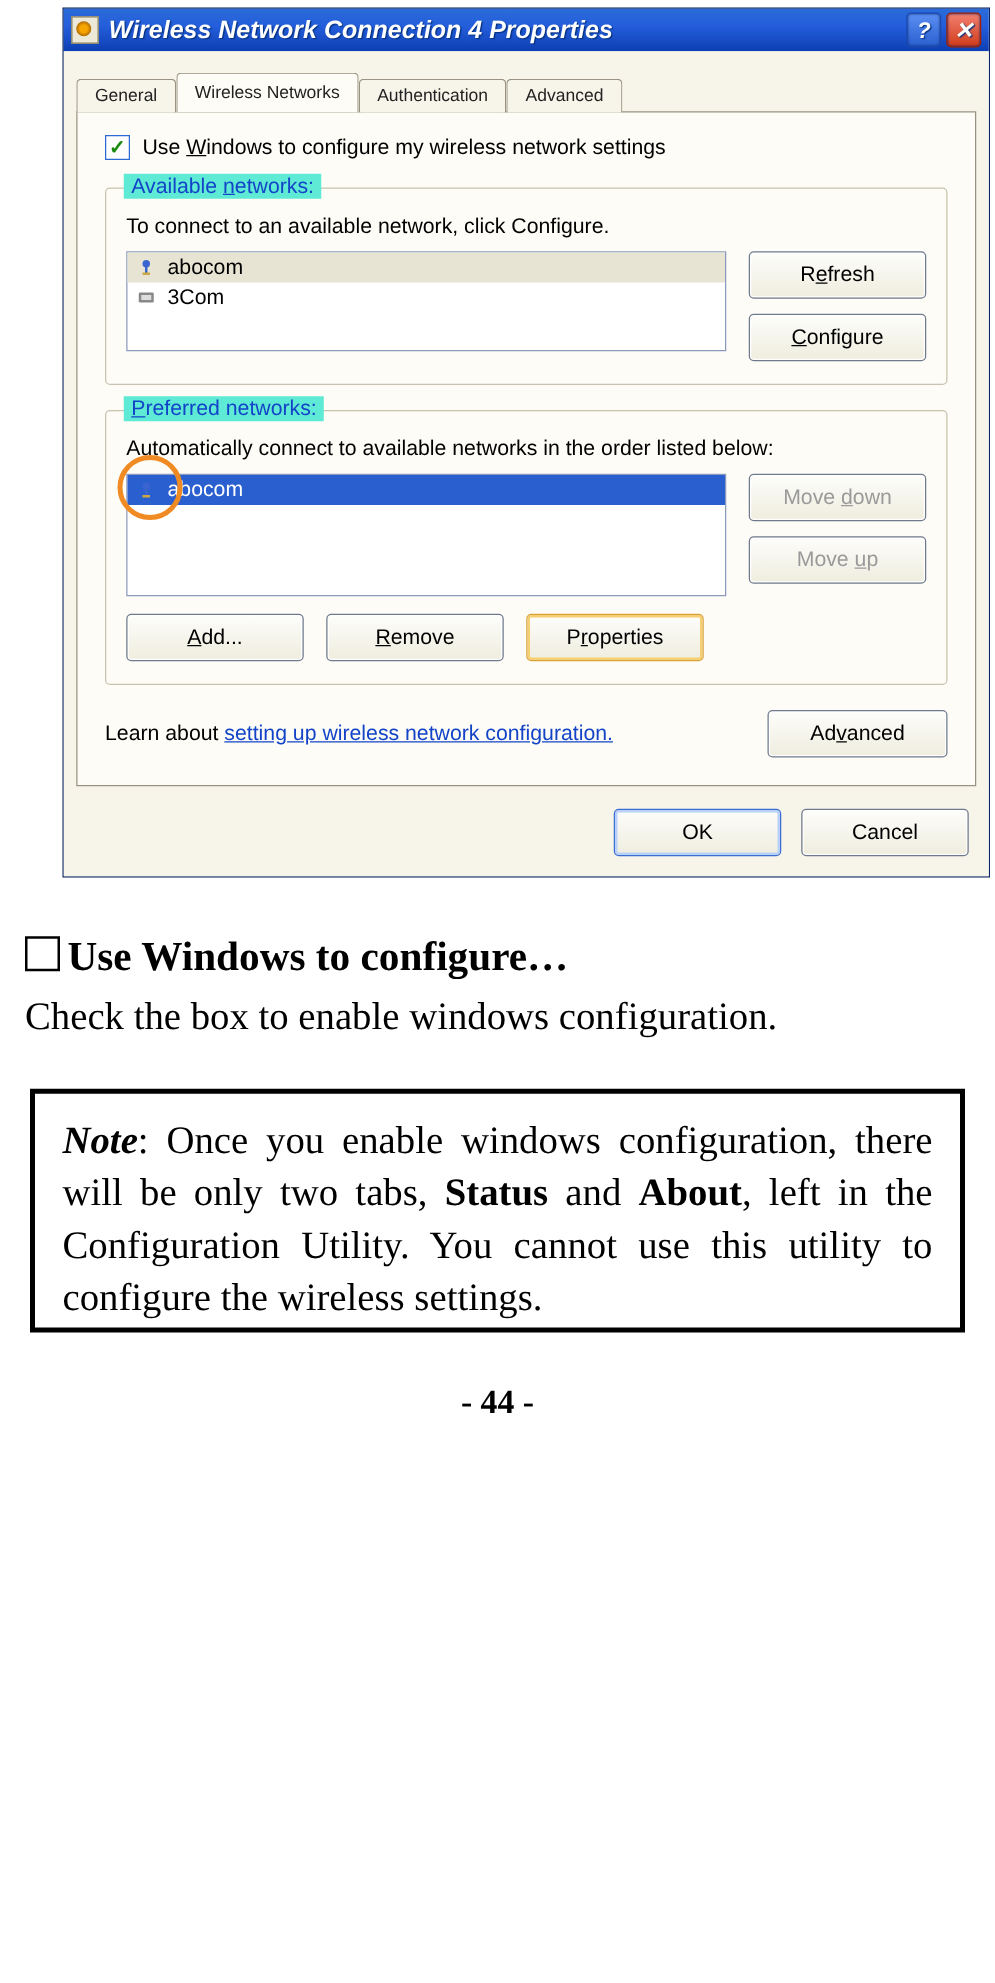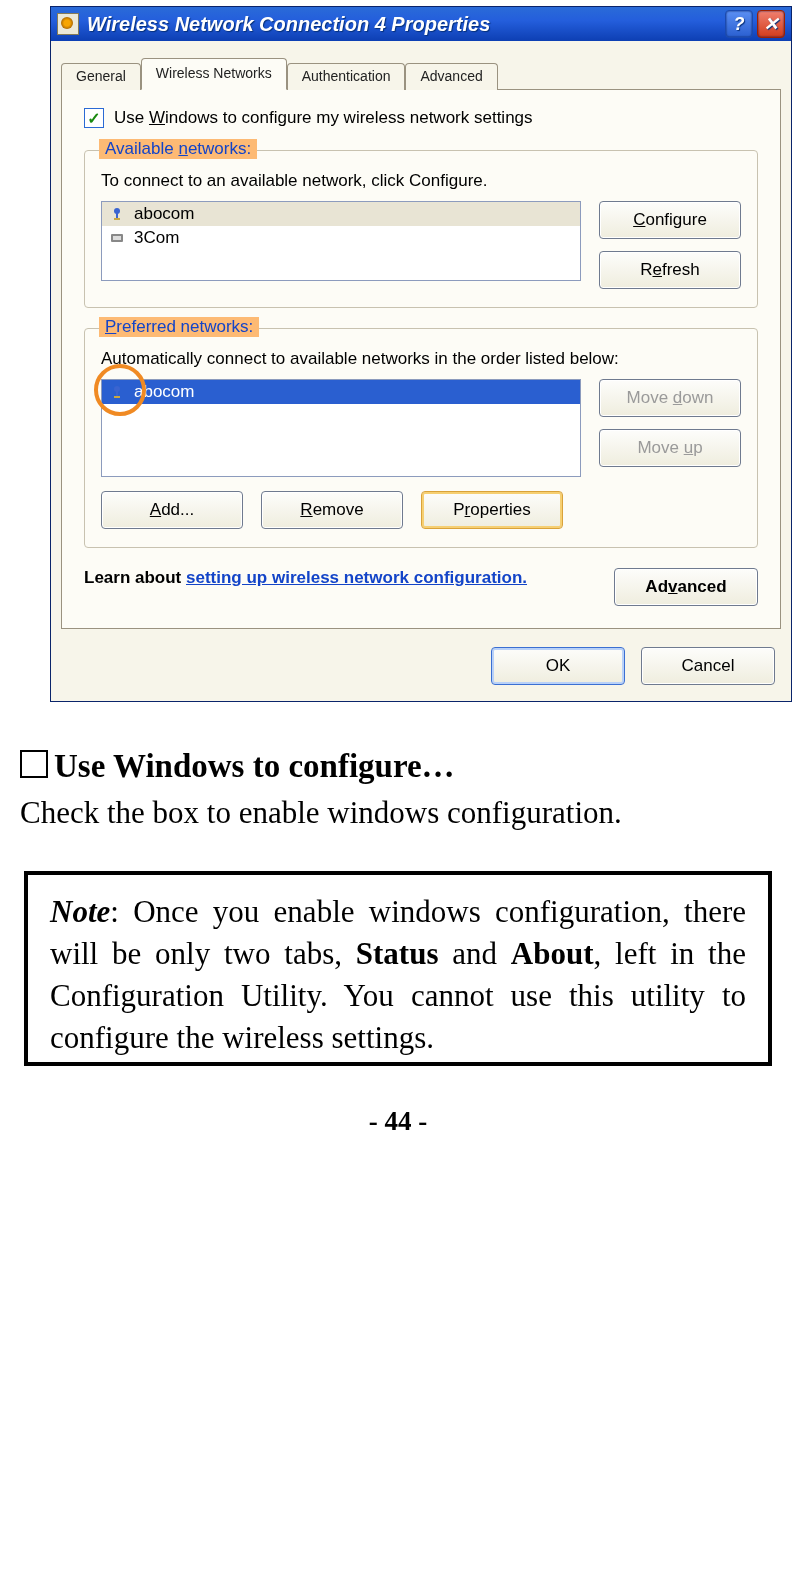--- a/index.html
+++ b/index.html
@@ -23,39 +23,39 @@
   .tab{background:#f7f5ea;border:1px solid #9a9280;border-bottom:none;border-radius:4px 4px 0 0;
        padding:4px 14px 6px;font-size:14px;color:#222;margin-right:0;position:relative;top:1px;}
   .tab.active{background:#fdfcf6;z-index:2;border-bottom:1px solid #fdfcf6;padding-top:6px;padding-bottom:8px;}
   .tab-panel{background:#fdfcf6;border:1px solid #9a9280;padding:18px 22px 22px;}
   
   .chk-row{display:flex;align-items:center;font-size:17px;margin-bottom:22px;}
   .chk{width:18px;height:18px;border:1px solid #2b6ad4;background:#fff;margin-right:10px;display:flex;align-items:center;justify-content:center;color:#1a8a10;font-size:16px;font-weight:bold;}
   .ul{text-decoration:underline;}
   
   .group{border:1px solid #c8c2b0;border-radius:4px;padding:14px 16px 18px;margin-bottom:20px;position:relative;}
-  .group-legend{position:absolute;top:-12px;left:14px;background:#fdba74;padding:0 6px;color:#1344c8;font-size:17px;}
+  .group-legend{position:absolute;top:-12px;left:14px;background:#5eead4;padding:0 6px;color:#1344c8;font-size:17px;}
   .group-desc{font-size:17px;margin:6px 0 10px;}
   .hpair{display:flex;gap:18px;align-items:flex-start;}
   .listbox{flex:1;border:1px solid #8c9bbd;background:#fff;font-size:17px;}
   .lb-item{display:flex;align-items:center;padding:2px 6px;gap:8px;}
   .lb-item.selected{background:#e8e4d4;}
   .lb-item.hot{background:#2a5fd0;color:#fff;}
   .net-icon{width:18px;height:18px;display:inline-flex;align-items:center;justify-content:center;}
   .net-icon svg{width:18px;height:18px;}
   .side-btns{width:142px;display:flex;flex-direction:column;gap:12px;}
   .xp-btn{height:36px;border:1px solid #6f7a8f;background:linear-gradient(#fdfdfb,#efedde);border-radius:4px;
           font-size:17px;color:#000;display:flex;align-items:center;justify-content:center;
           box-shadow:0 0 0 1px #fff inset;}
   .xp-btn.disabled{color:#9a9a9a;}
   .xp-btn.default{border:1px solid #3b6fd2;box-shadow:0 0 0 2px #b9d1f8 inset,0 0 0 1px #fff inset;}
   .xp-btn.hover{border:1px solid #d9a23a;box-shadow:0 0 0 2px #f6cf72 inset,0 0 0 1px #fff inset;}
   .btn-row{display:flex;gap:18px;margin-top:14px;}
   .btn-row .xp-btn{flex:0 0 140px;}
-  .learn-row{display:flex;justify-content:space-between;margin-top:4px;font-size:17px;font-weight:bold;}
+  .learn-row{display:flex;align-items:center;justify-content:space-between;margin-top:4px;font-size:17px;}
   .link{color:#1344c8;text-decoration:underline;}
   .bottom-row{display:flex;justify-content:flex-end;gap:16px;margin-top:18px;padding-right:6px;}
   .bottom-row .xp-btn{width:132px;}
   
   .doc-circle{position:absolute;width:44px;height:44px;border:4px solid #f08a23;border-radius:50%;pointer-events:none;}
   
   .doc{padding:24px 0 0 0;}
   .doc h2{font-family:"Times New Roman",serif;font-size:33px;font-weight:bold;margin:22px 0 10px;}
   .doc h2 .box{display:inline-block;width:24px;height:24px;border:2px solid #000;margin-right:6px;position:relative;top:1px;}
   .doc p.lead{font-family:"Times New Roman",serif;font-size:31px;margin:10px 0 40px;}
@@ -122,24 +122,24 @@
                   <svg viewBox="0 0 18 18">
                       <rect x="3" y="5" width="12" height="8" rx="1" fill="#888"></rect>
                       <rect x="5" y="7" width="8" height="4" fill="#ddd"></rect>
                     </svg>
                 </span>
                 <span>3Com</span>
               </div>
             </div>
             <div class="side-btns">
               <div class="xp-btn">
+                <span><span>R</span><span class="ul">e</span><span>fresh</span></span>
+              </div>
+              <div class="xp-btn">
                 <span><span class="ul">C</span><span>onfigure</span></span>
-              </div>
-              <div class="xp-btn">
-                <span><span>R</span><span class="ul">e</span><span>fresh</span></span>
               </div>
             </div>
           </div>
         </div>
 
         <div class="group" style="position:relative;">
           <span class="group-legend">
             <span class="ul">P</span><span>referred networks:</span>
           </span>
           <div class="group-desc">Automatically connect to available networks in the order listed below:</div>

